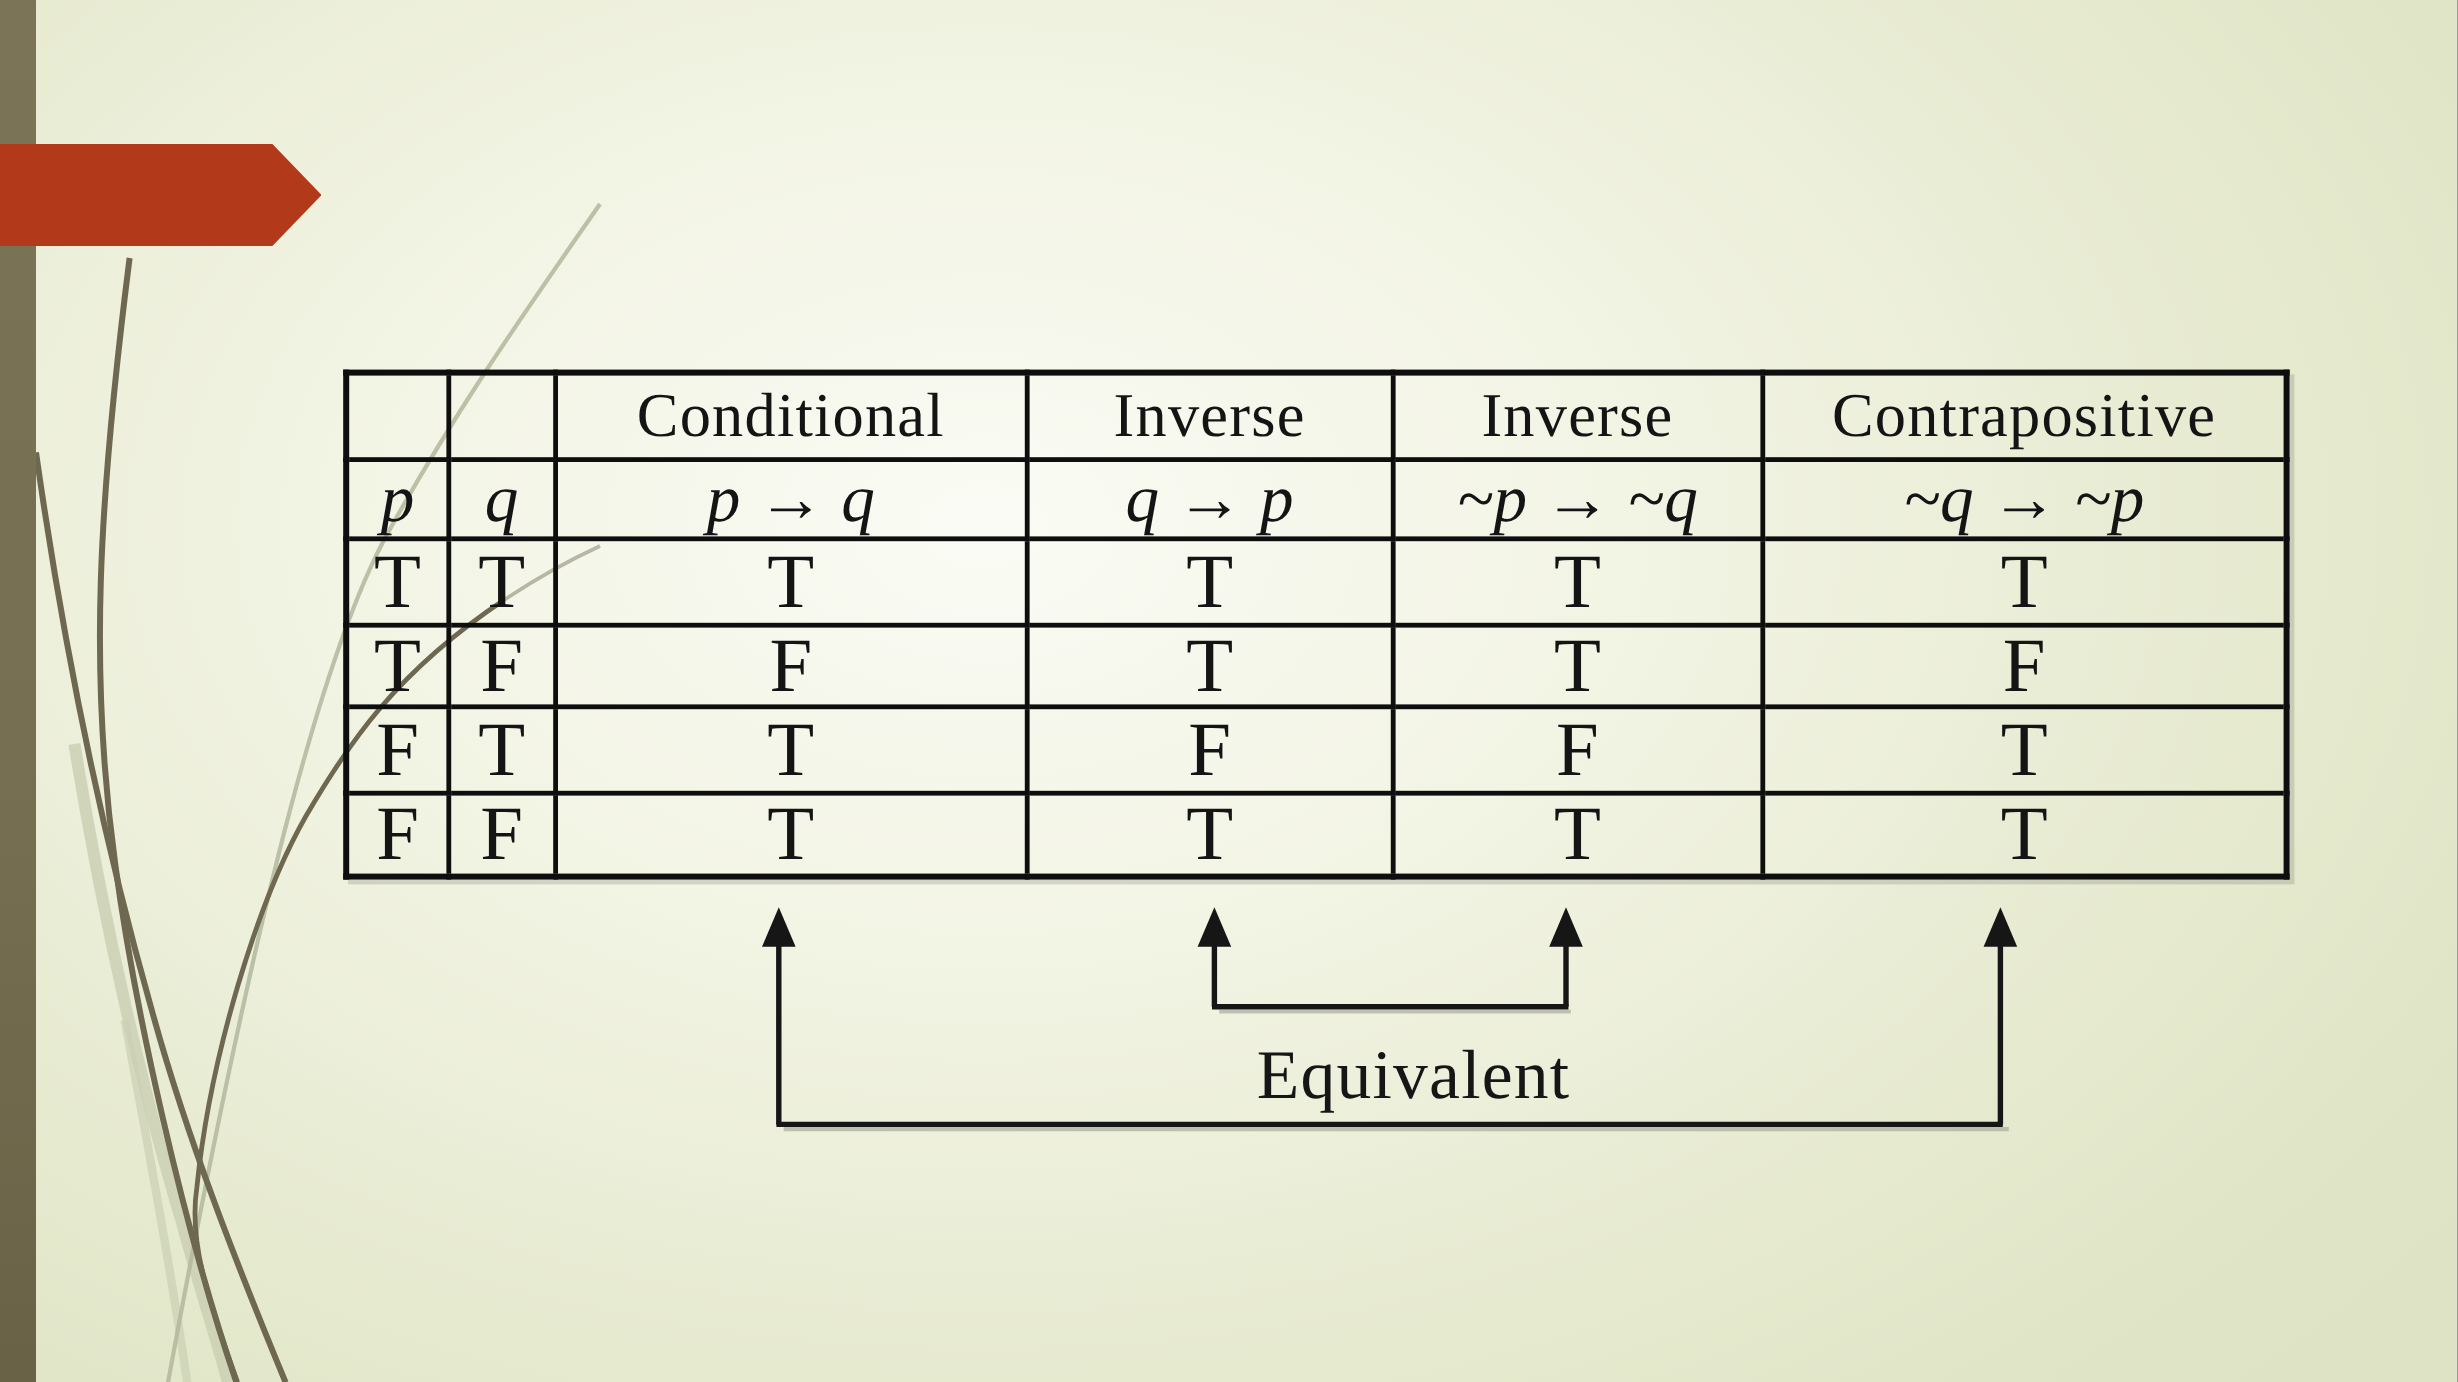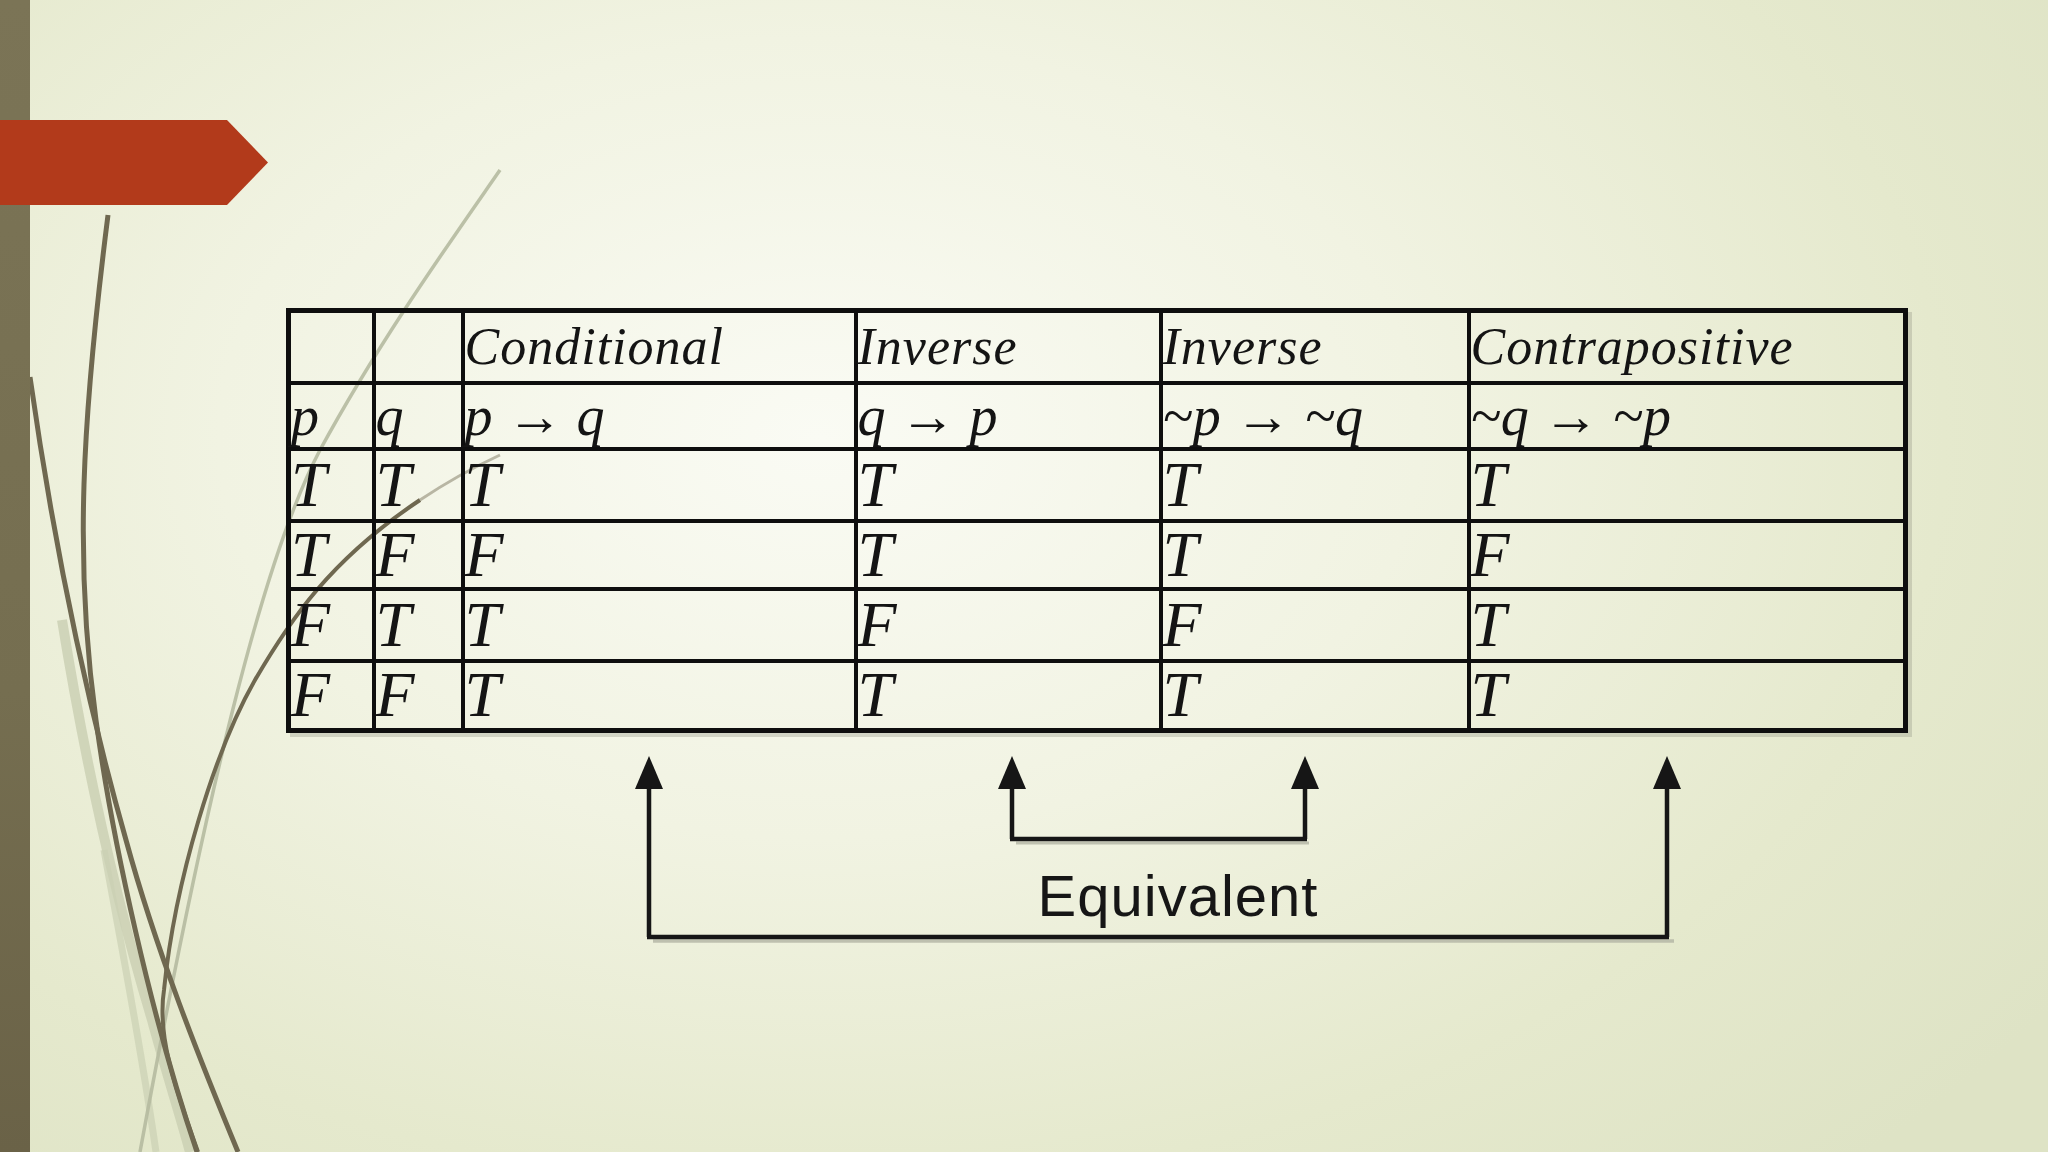--- a/index.html
+++ b/index.html
@@ -21,31 +21,31 @@
     clip-path:polygon(0 0,84.7% 0,100% 50%,84.7% 100%,0 100%);
   }
   table.truth{
     position:absolute;left:286px;top:308px;width:1617px;height:417px;
     border-collapse:collapse;table-layout:fixed;
     border:5px solid #0e0e0e;
     box-shadow:4px 4px 0 rgba(150,152,135,.35);
   }
   table.truth td{
     border:4px solid #0e0e0e;
-    text-align:left;vertical-align:middle;
+    text-align:center;vertical-align:middle;
     color:#141414;padding:0;line-height:1;
-    overflow:visible;white-space:nowrap;font-style:italic;
+    overflow:visible;white-space:nowrap;
   }
   td.hdr{font-size:52px;letter-spacing:1px;}
   td.fm{font-size:56px;font-style:italic;}
   td.tf{font-size:64px;}
   .equiv-label{
     position:absolute;left:1178px;top:862px;transform:translateX(-50%);
     font-size:58px;color:#161616;letter-spacing:1px;
-    font-family:Liberation Sans, sans-serif;
+    font-family:Liberation Serif, serif;
   }
 </style>
 </head>
 <body>
 
 <div class="slide">
 
   <svg class="deco" viewBox="0 0 2048 1152">
     <path d="M62,620 C88,780 122,920 152,1020 C166,1072 180,1115 190,1152" fill="none" stroke="#cbd0b4" stroke-width="10" opacity="0.85"></path>
     <path d="M104,850 C122,950 140,1040 156,1152" fill="none" stroke="#cbd0b4" stroke-width="7" opacity="0.7"></path>

